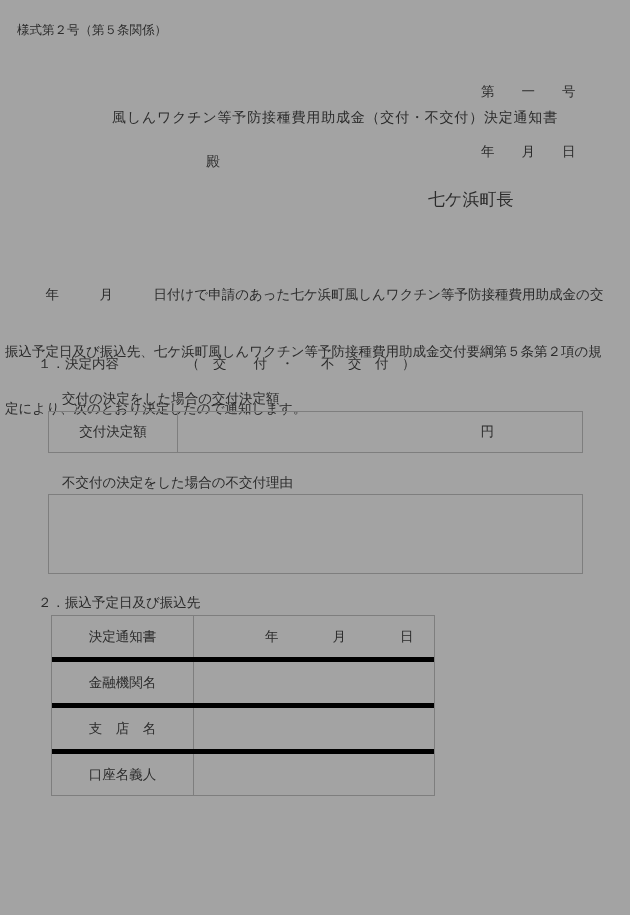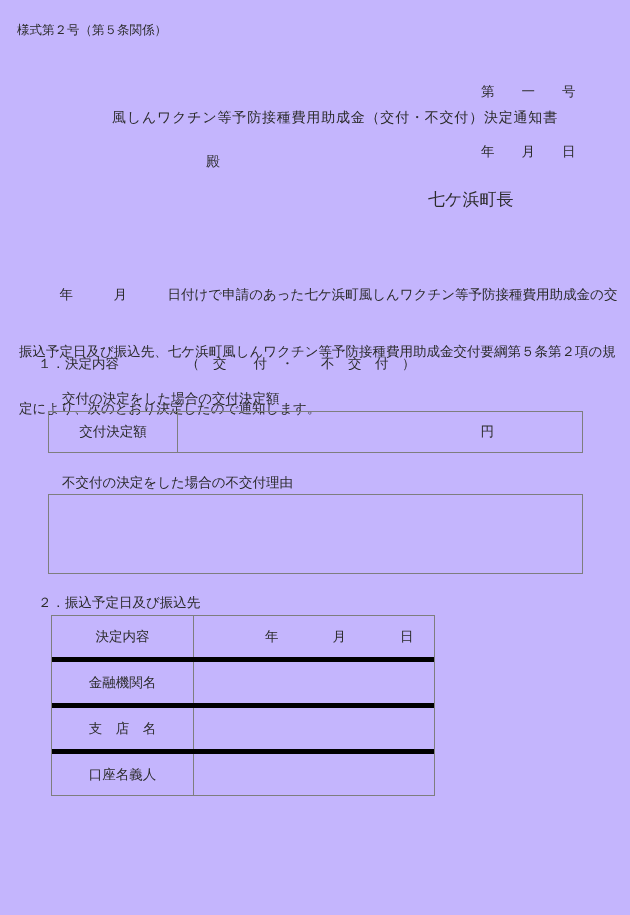--- a/index.html
+++ b/index.html
@@ -1,38 +1,38 @@
 <!DOCTYPE html>
 <html><head>
 <meta charset="utf-8">
 <style>
   html, body { margin: 0; padding: 0; background: #ffffff; }
   .page {
     position: relative;
     width: 630px;
     height: 915px;
-    background: #c4b5fd;
+    background: #a3a3a3;
     font-family: "Liberation Serif", "DejaVu Serif", serif;
     color: #2b2b2b;
     font-size: 13.5px;
     overflow: hidden;
   }
   .abs { position: absolute; white-space: pre; line-height: 1.3; }
 
   .form-label { left: 17px; top: 22px; font-size: 12.5px; }
 
   .doc-meta { left: 481px; top: 45px; text-align: left; }
   .doc-meta div { line-height: 24.5px; white-space: pre; }
 
   .doc-title { left: 112px; top: 109px; font-size: 14px; letter-spacing: 0.8px; }
 
   .addressee { left: 206px; top: 153px; font-size: 14px; }
   .sender { left: 428px; top: 189px; font-size: 17px; }
 
-  .body-text { left: 19px; top: 249px; width: 600px; }
+  .body-text { left: 5px; top: 249px; width: 600px; }
   .body-text div { line-height: 21.8px; white-space: pre; }
 
   .s1-heading { left: 38px; top: 355px; }
   .s1-options { left: 186px; top: 355px; }
   .grant-caption { left: 62px; top: 390px; }
 
   .grant-table {
     position: absolute; left: 48px; top: 411px;
     width: 535px; height: 42px;
     border: 1px solid #7e7e7e; box-sizing: border-box;
@@ -115,21 +115,21 @@
   </div>
 
   <div class="abs denial-caption">不交付の決定をした場合の不交付理由</div>
 
   <div class="denial-box"></div>
 
   <div class="abs s2-heading">２．振込予定日及び振込先</div>
 
   <div class="transfer-table">
     <div class="row">
-      <div class="cell-label">決定内容</div>
+      <div class="cell-label">決定通知書</div>
       <div class="cell-value">年　　　　月　　　　日</div>
     </div>
     <div class="row">
       <div class="cell-label">金融機関名</div>
       <div class="cell-value"></div>
     </div>
     <div class="row">
       <div class="cell-label">支　店　名</div>
       <div class="cell-value"></div>
     </div>

